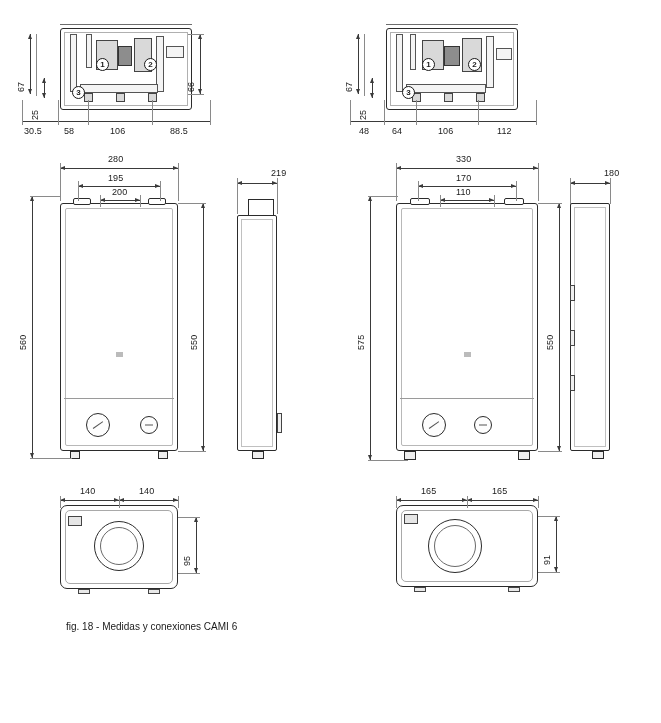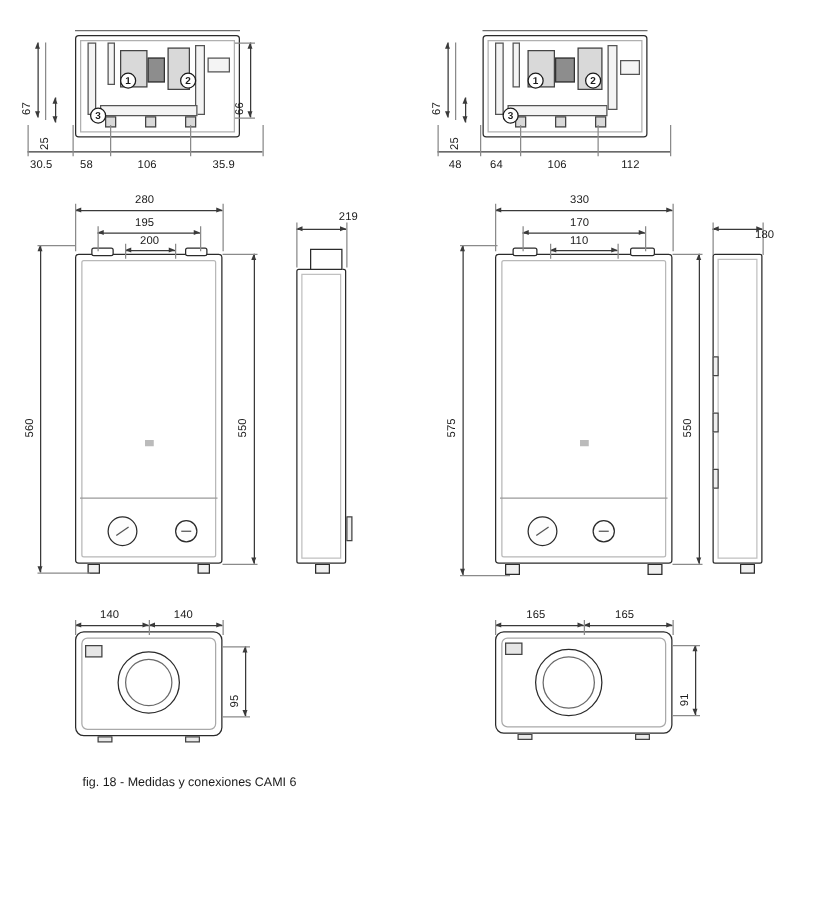--- a/index.html
+++ b/index.html
@@ -279,21 +279,21 @@
 
   <div class="hline" style="left:22px; top:121px; width:188px;"></div>
   <div class="extline" style="left:22px; top:100px; height:25px;"></div>
   <div class="extline" style="left:58px; top:100px; height:25px;"></div>
   <div class="extline" style="left:88px; top:100px; height:25px;"></div>
   <div class="extline" style="left:152px; top:100px; height:25px;"></div>
   <div class="extline" style="left:210px; top:100px; height:25px;"></div>
   <div class="dimtext" style="left:24px; top:126px;">30.5</div>
   <div class="dimtext" style="left:64px; top:126px;">58</div>
   <div class="dimtext" style="left:110px; top:126px;">106</div>
-  <div class="dimtext" style="left:170px; top:126px;">35.9</div>
+  <div class="dimtext" style="left:170px; top:126px;">88.5</div>
 
   <div class="boilerFront" style="left:60px; top:203px; width:118px; height:248px;"></div>
   <div class="topbox" style="left:73px; top:198px; width:18px; height:7px; border-radius:2px;"></div>
   <div class="topbox" style="left:148px; top:198px; width:18px; height:7px; border-radius:2px;"></div>
   <div class="panelLine" style="left:64px; top:398px; width:110px;"></div>
   <div class="knob" style="left:86px; top:413px; width:24px; height:24px;"></div>
   <div class="knobPlain" style="left:140px; top:416px; width:18px; height:18px;"></div>
   <div class="blk" style="left:116px; top:352px; width:7px; height:5px; background:#bbb; border:none;"></div>
   <div class="foot" style="left:70px; top:451px; width:10px; height:8px;"></div>
   <div class="foot" style="left:158px; top:451px; width:10px; height:8px;"></div>
@@ -467,21 +467,21 @@
   <div class="blk" style="left:570px; top:285px; width:5px; height:16px; background:#efefef;"></div>
   <div class="blk" style="left:570px; top:330px; width:5px; height:16px; background:#efefef;"></div>
   <div class="blk" style="left:570px; top:375px; width:5px; height:16px; background:#efefef;"></div>
   <div class="foot" style="left:592px; top:451px; width:12px; height:8px;"></div>
 
   <div class="hline" style="left:570px; top:183px; width:40px;"></div>
   <div class="arrowL" style="left:570px; top:180.5px;"></div>
   <div class="arrowR" style="left:605px; top:180.5px;"></div>
   <div class="extline" style="left:570px; top:178px; height:26px;"></div>
   <div class="extline" style="left:610px; top:178px; height:26px;"></div>
-  <div class="dimtext" style="left:604px; top:168px;margin-top:14px;">180</div>
+  <div class="dimtext" style="left:604px; top:168px;">180</div>
 
   <div class="plan" style="left:396px; top:505px; width:142px; height:82px;"></div>
   <div class="planInner" style="left:401px; top:510px; width:132px; height:72px;"></div>
   <div class="circleBig" style="left:428px; top:519px; width:54px; height:54px;"></div>
   <div class="circleMid" style="left:434px; top:525px; width:42px; height:42px;"></div>
   <div class="blk" style="left:404px; top:514px; width:14px; height:10px; background:#e6e6e6;"></div>
   <div class="blk" style="left:414px; top:587px; width:12px; height:5px; background:#e9e9e9;"></div>
   <div class="blk" style="left:508px; top:587px; width:12px; height:5px; background:#e9e9e9;"></div>
 
   <div class="hline" style="left:396px; top:500px; width:71px;"></div>

